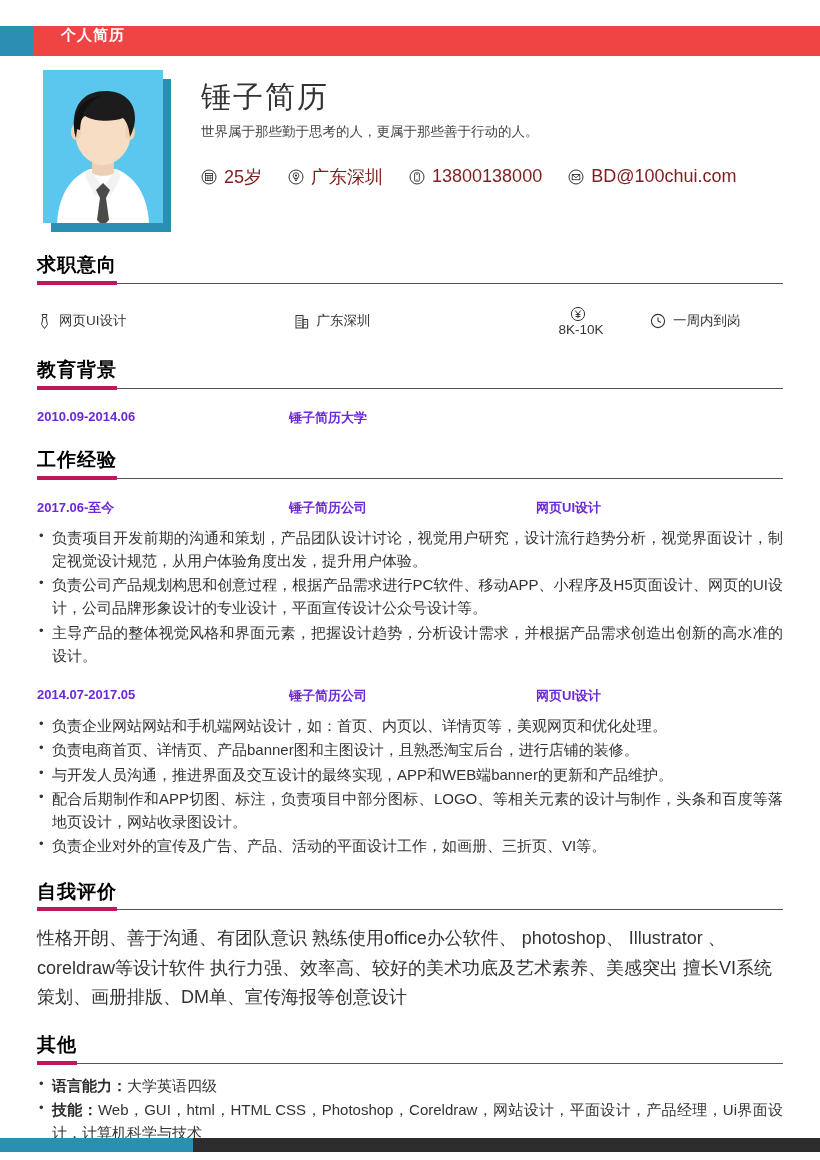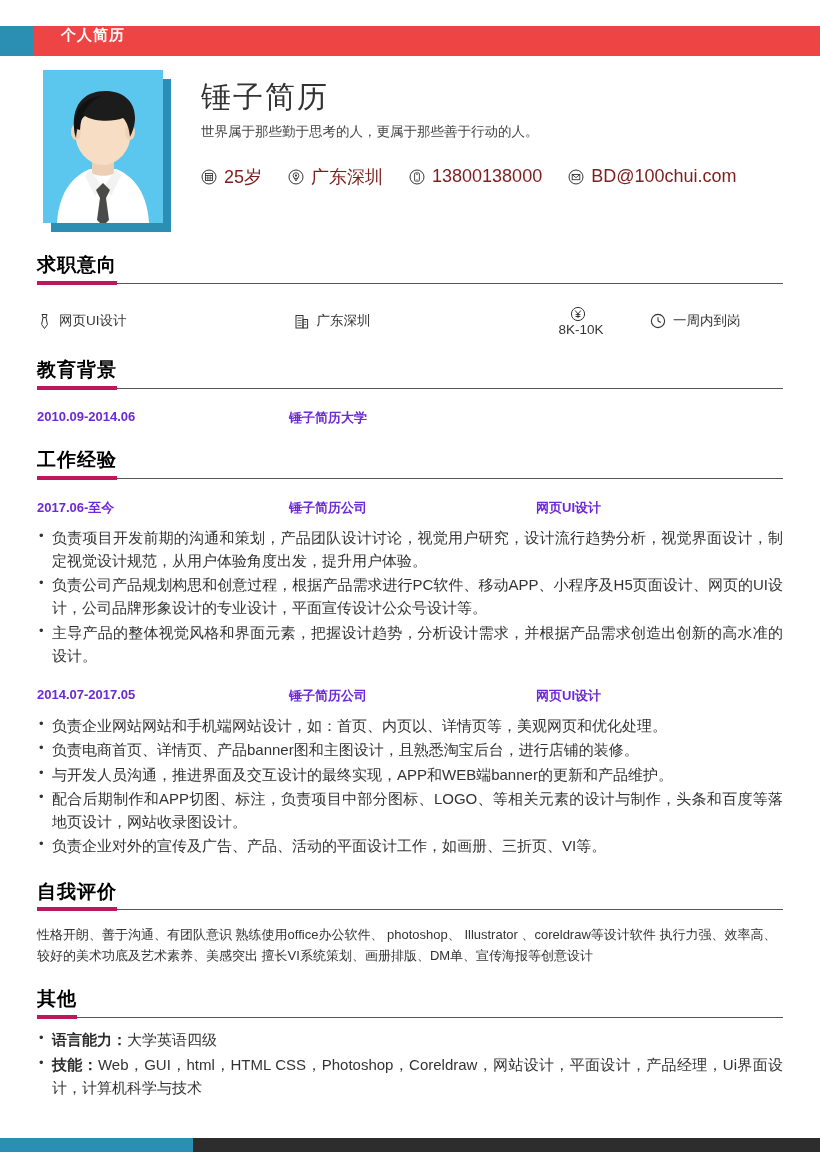--- a/index.html
+++ b/index.html
@@ -229,21 +229,21 @@
     content: "•";
     position: absolute;
     left: 2px;
     top: 0;
     color: #333333;
     font-size: 13px;
   }
 
   .para {
     margin: 13px 0 0 0;
-    font-size: 13px;
+    font-size: 18px;
     line-height: 1.62;
     color: #333333;
   }
 
   .bullets.labeled li b {
     font-weight: bold;
     color: #2b2b2b;
   }
 
   .spacer-bottom { height: 40px; }

